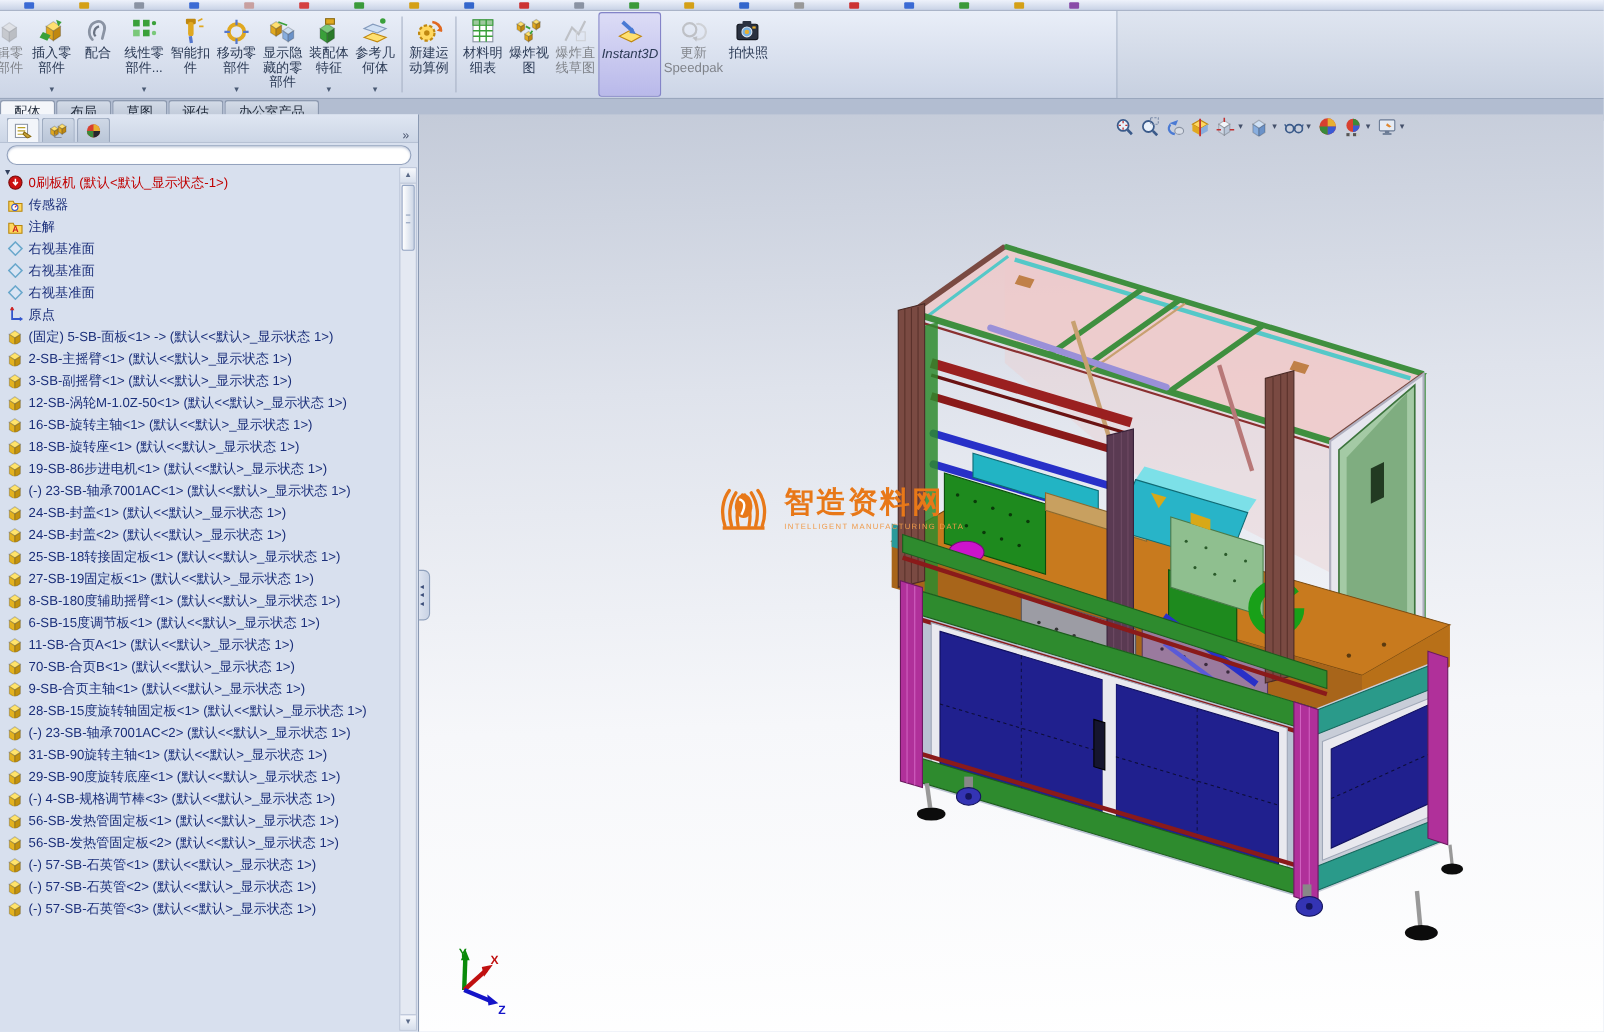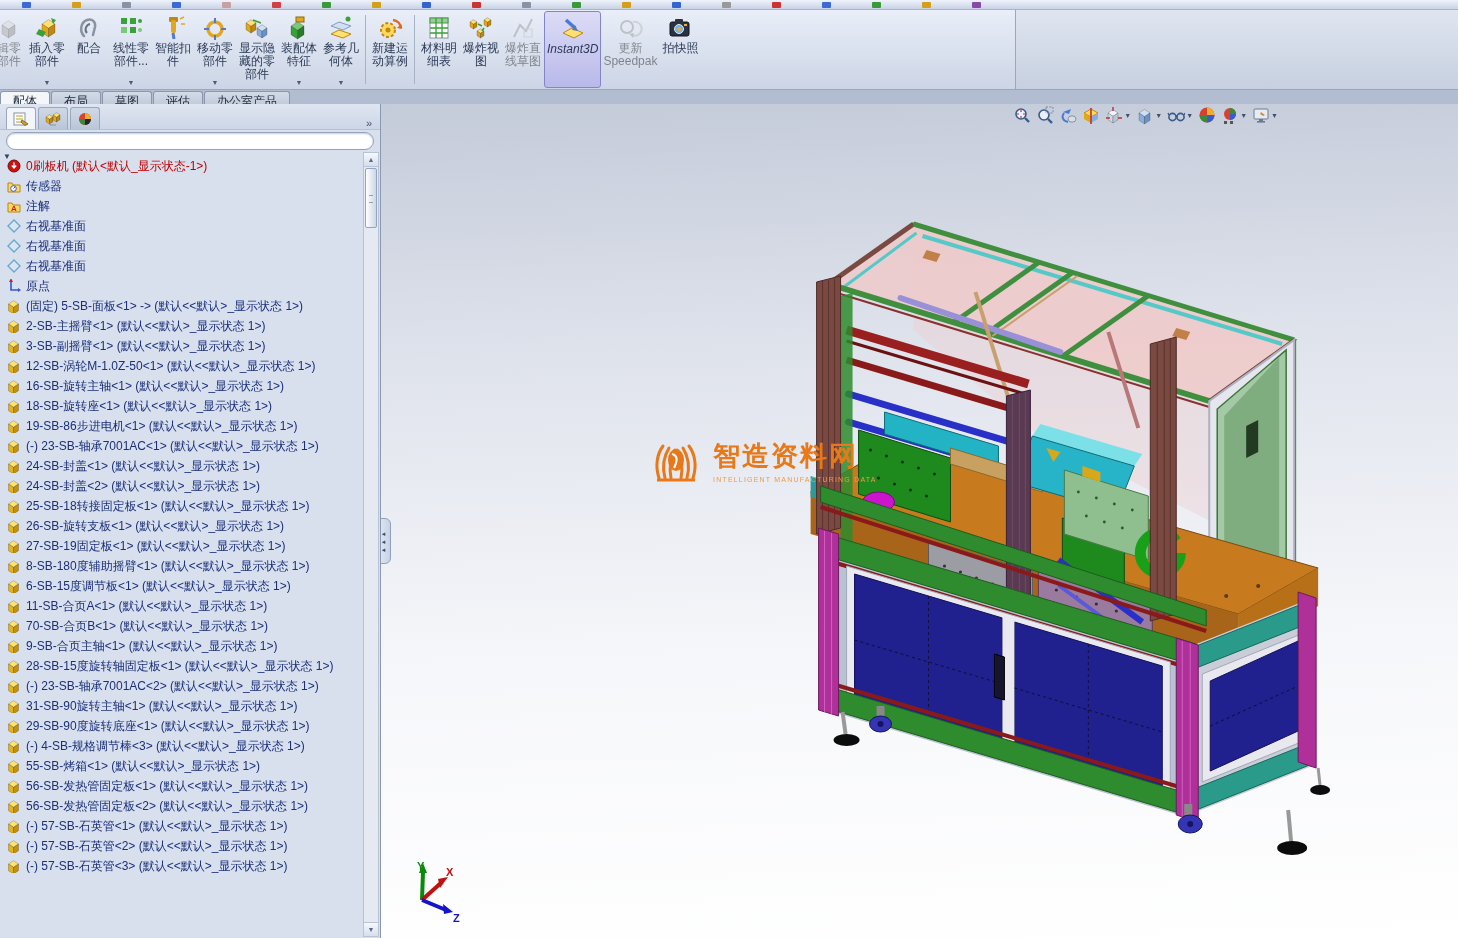--- a/index.html
+++ b/index.html
@@ -479,28 +479,20 @@
                 <polygon points="6.5,8.333333333333334 11.5,5 11.5,11.666666666666668 6.5,15" fill="#c2920f" stroke="#00000033"></polygon>
               </svg></span>
             <span>25-SB-18转接固定板&lt;1&gt; (默认&lt;&lt;默认&gt;_显示状态 1&gt;)</span>
           </div>
           <div class="trow">
             <span class="ticon"><svg width="14" height="14" viewBox="0 0 14 14">
                 <polygon points="1.5,5 6.5,1.6666666666666665 11.5,5 6.5,8.333333333333334" fill="#ffe36b" stroke="#00000033"></polygon>
                 <polygon points="1.5,5 6.5,8.333333333333334 6.5,15 1.5,11.666666666666668" fill="#e3b21f" stroke="#00000033"></polygon>
                 <polygon points="6.5,8.333333333333334 11.5,5 11.5,11.666666666666668 6.5,15" fill="#c2920f" stroke="#00000033"></polygon>
               </svg></span>
-            <span>26-SB-旋转支板&lt;1&gt; (默认&lt;&lt;默认&gt;_显示状态 1&gt;)</span>
-          </div>
-          <div class="trow">
-            <span class="ticon"><svg width="14" height="14" viewBox="0 0 14 14">
-                <polygon points="1.5,5 6.5,1.6666666666666665 11.5,5 6.5,8.333333333333334" fill="#ffe36b" stroke="#00000033"></polygon>
-                <polygon points="1.5,5 6.5,8.333333333333334 6.5,15 1.5,11.666666666666668" fill="#e3b21f" stroke="#00000033"></polygon>
-                <polygon points="6.5,8.333333333333334 11.5,5 11.5,11.666666666666668 6.5,15" fill="#c2920f" stroke="#00000033"></polygon>
-              </svg></span>
             <span>27-SB-19固定板&lt;1&gt; (默认&lt;&lt;默认&gt;_显示状态 1&gt;)</span>
           </div>
           <div class="trow">
             <span class="ticon"><svg width="14" height="14" viewBox="0 0 14 14">
                 <polygon points="1.5,5 6.5,1.6666666666666665 11.5,5 6.5,8.333333333333334" fill="#ffe36b" stroke="#00000033"></polygon>
                 <polygon points="1.5,5 6.5,8.333333333333334 6.5,15 1.5,11.666666666666668" fill="#e3b21f" stroke="#00000033"></polygon>
                 <polygon points="6.5,8.333333333333334 11.5,5 11.5,11.666666666666668 6.5,15" fill="#c2920f" stroke="#00000033"></polygon>
               </svg></span>
             <span>8-SB-180度辅助摇臂&lt;1&gt; (默认&lt;&lt;默认&gt;_显示状态 1&gt;)</span>
           </div>
@@ -568,28 +560,20 @@
               </svg></span>
             <span>29-SB-90度旋转底座&lt;1&gt; (默认&lt;&lt;默认&gt;_显示状态 1&gt;)</span>
           </div>
           <div class="trow">
             <span class="ticon"><svg width="14" height="14" viewBox="0 0 14 14">
                 <polygon points="1.5,5 6.5,1.6666666666666665 11.5,5 6.5,8.333333333333334" fill="#ffe36b" stroke="#00000033"></polygon>
                 <polygon points="1.5,5 6.5,8.333333333333334 6.5,15 1.5,11.666666666666668" fill="#e3b21f" stroke="#00000033"></polygon>
                 <polygon points="6.5,8.333333333333334 11.5,5 11.5,11.666666666666668 6.5,15" fill="#c2920f" stroke="#00000033"></polygon>
               </svg></span>
             <span>(-) 4-SB-规格调节棒&lt;3&gt; (默认&lt;&lt;默认&gt;_显示状态 1&gt;)</span>
-          </div>
-          <div class="trow">
-            <span class="ticon"><svg width="14" height="14" viewBox="0 0 14 14">
-                <polygon points="1.5,5 6.5,1.6666666666666665 11.5,5 6.5,8.333333333333334" fill="#ffe36b" stroke="#00000033"></polygon>
-                <polygon points="1.5,5 6.5,8.333333333333334 6.5,15 1.5,11.666666666666668" fill="#e3b21f" stroke="#00000033"></polygon>
-                <polygon points="6.5,8.333333333333334 11.5,5 11.5,11.666666666666668 6.5,15" fill="#c2920f" stroke="#00000033"></polygon>
-              </svg></span>
-            <span>55-SB-烤箱&lt;1&gt; (默认&lt;&lt;默认&gt;_显示状态 1&gt;)</span>
           </div>
           <div class="trow">
             <span class="ticon"><svg width="14" height="14" viewBox="0 0 14 14">
                 <polygon points="1.5,5 6.5,1.6666666666666665 11.5,5 6.5,8.333333333333334" fill="#ffe36b" stroke="#00000033"></polygon>
                 <polygon points="1.5,5 6.5,8.333333333333334 6.5,15 1.5,11.666666666666668" fill="#e3b21f" stroke="#00000033"></polygon>
                 <polygon points="6.5,8.333333333333334 11.5,5 11.5,11.666666666666668 6.5,15" fill="#c2920f" stroke="#00000033"></polygon>
               </svg></span>
             <span>56-SB-发热管固定板&lt;1&gt; (默认&lt;&lt;默认&gt;_显示状态 1&gt;)</span>
           </div>
           <div class="trow">

